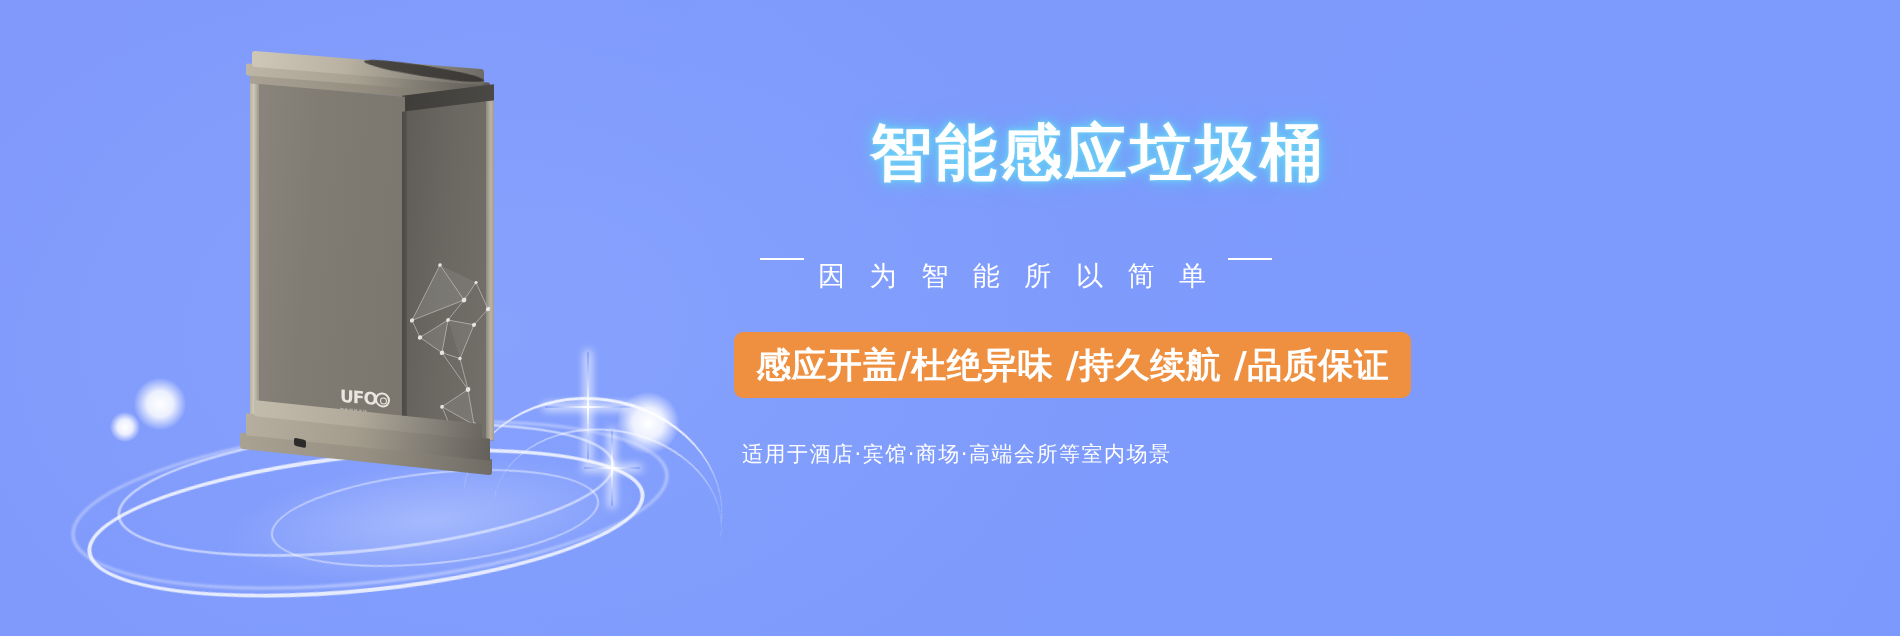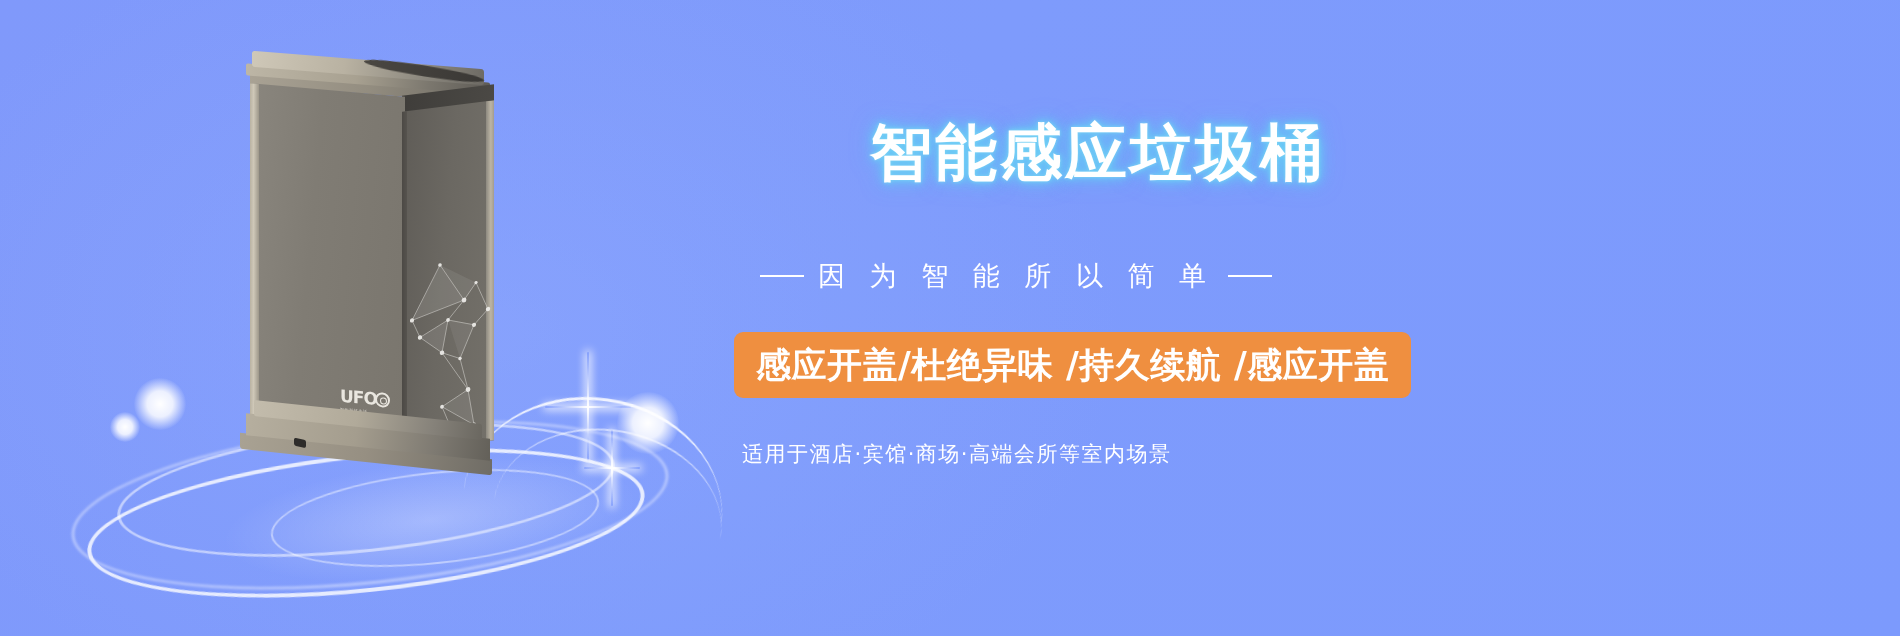--- a/index.html
+++ b/index.html
@@ -183,21 +183,21 @@
     font-size:62px; font-weight:700; color:#ffffff;
     letter-spacing:3px; line-height:1;
     text-shadow:
       0 0 3px #7fd4f5, 0 0 7px #6fcff4, 0 0 14px rgba(92,205,246,.85),
       0 0 22px rgba(92,205,246,.55);
     font-family: Liberation Serif, serif;
   }
 
   .subline{
     position:absolute; left:40px; top:258px; width:600px;
-    display:flex; align-items:center; gap:14px;
+    display:flex; align-items:flex-start; gap:14px;
     color:#ffffff; font-size:27px; letter-spacing:8px; white-space:nowrap;
   }
   .dash{ display:inline-block; width:44px; height:2px; background:#ffffff; flex:none; }
 
   .orange-bar{
     position:absolute; left:14px; top:332px;
     height:66px; padding:0 22px;
     display:flex; align-items:center;
     background:#ef8f40; border-radius:9px;
     color:#ffffff; font-size:35px; font-weight:700; letter-spacing:.5px;
@@ -321,19 +321,19 @@
 
     <div class="headline">智能感应垃圾桶</div>
 
     <div class="subline">
       <span class="dash"></span>
       <span>因 为 智 能   所 以 简 单</span>
       <span class="dash"></span>
     </div>
 
     <div class="orange-bar">
-      <span>感应开盖/杜绝异味 /持久续航 /感应开盖</span>
+      <span>感应开盖/杜绝异味 /持久续航 /品质保证</span>
     </div>
 
     <div class="footline">适用于酒店·宾馆·商场·高端会所等室内场景</div>
 
   </div>
 </div>
 
 </body></html>

